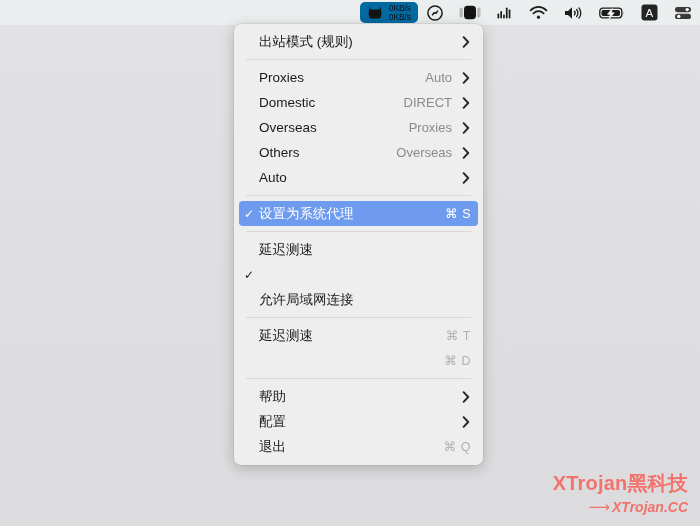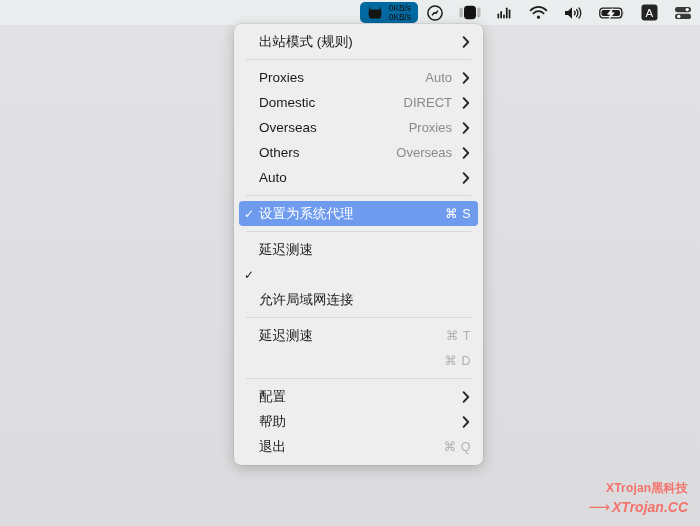--- a/index.html
+++ b/index.html
@@ -144,21 +144,21 @@
   
   #watermark {
     position: absolute;
     right: 12px;
     bottom: 10px;
     text-align: right;
     color: #f4726c;
     z-index: 10;
     font-weight: bold;
   }
-  #wm-line1 { font-size: 12px; letter-spacing: 0.2px; }
+  #wm-line1 { font-size: 20px; letter-spacing: 0.2px; }
   #wm-line2 {
     font-size: 14px;
     font-style: italic;
     margin-top: 1px;
     display: flex;
     align-items: center;
     justify-content: flex-end;
     gap: 4px;
   }
   #wm-arrow {
@@ -367,30 +367,30 @@
       <span class="label">延迟测速</span>
       <span class="shortcut">⌘ T</span>
     </div>
     <div class="row">
       <span class="check"></span>
       <span class="shortcut">⌘ D</span>
     </div>
     <div class="sep"></div>
     <div class="row">
       <span class="check"></span>
+      <span class="label">帮助</span>
+      <span class="chev">
+        <svg width="8" height="12" viewBox="0 0 8 12">
+          <path d="M1.6 1.2 L6.2 6 L1.6 10.8" fill="none" stroke="currentColor" stroke-width="1.9" stroke-linecap="round" stroke-linejoin="round"></path>
+        </svg>
+      </span>
+    </div>
+    <div class="row">
+      <span class="check"></span>
       <span class="label">配置</span>
-      <span class="chev">
-        <svg width="8" height="12" viewBox="0 0 8 12">
-          <path d="M1.6 1.2 L6.2 6 L1.6 10.8" fill="none" stroke="currentColor" stroke-width="1.9" stroke-linecap="round" stroke-linejoin="round"></path>
-        </svg>
-      </span>
-    </div>
-    <div class="row">
-      <span class="check"></span>
-      <span class="label">帮助</span>
       <span class="chev">
         <svg width="8" height="12" viewBox="0 0 8 12">
           <path d="M1.6 1.2 L6.2 6 L1.6 10.8" fill="none" stroke="currentColor" stroke-width="1.9" stroke-linecap="round" stroke-linejoin="round"></path>
         </svg>
       </span>
     </div>
     <div class="row">
       <span class="check"></span>
       <span class="label">退出</span>
       <span class="shortcut">⌘ Q</span>

